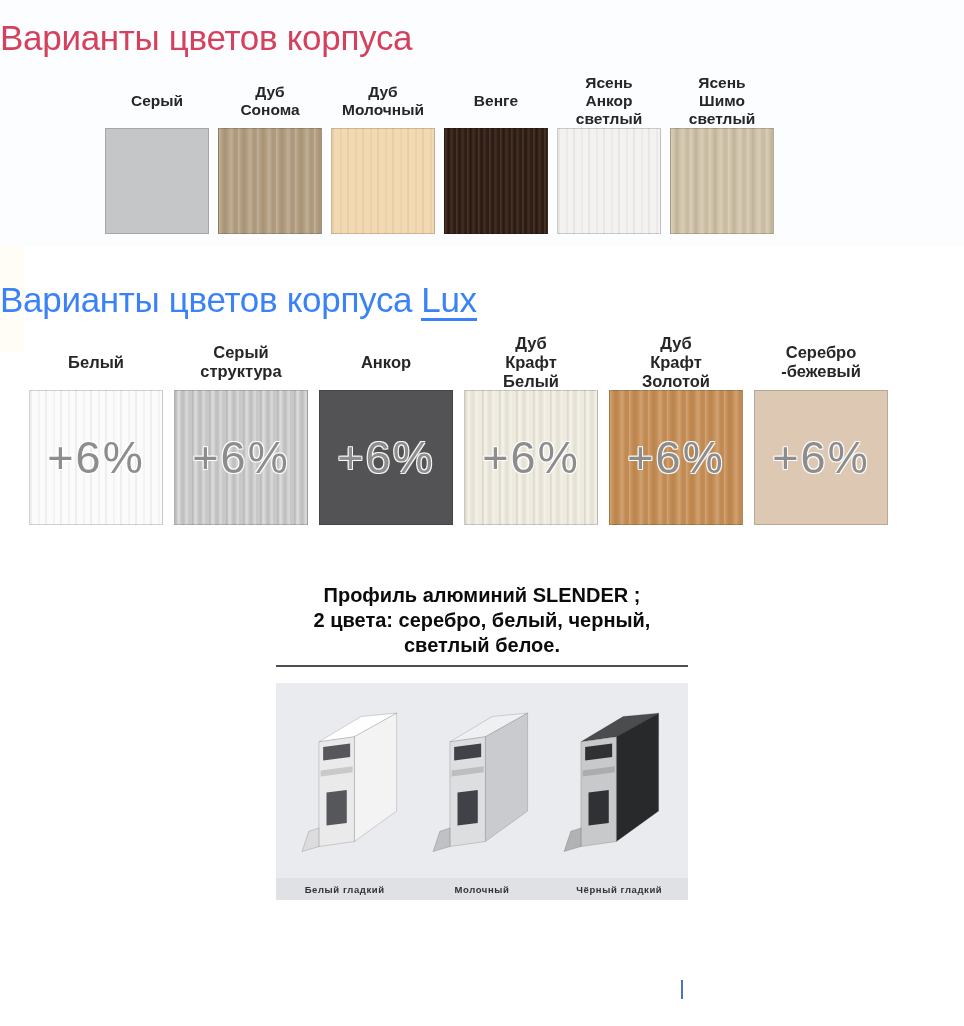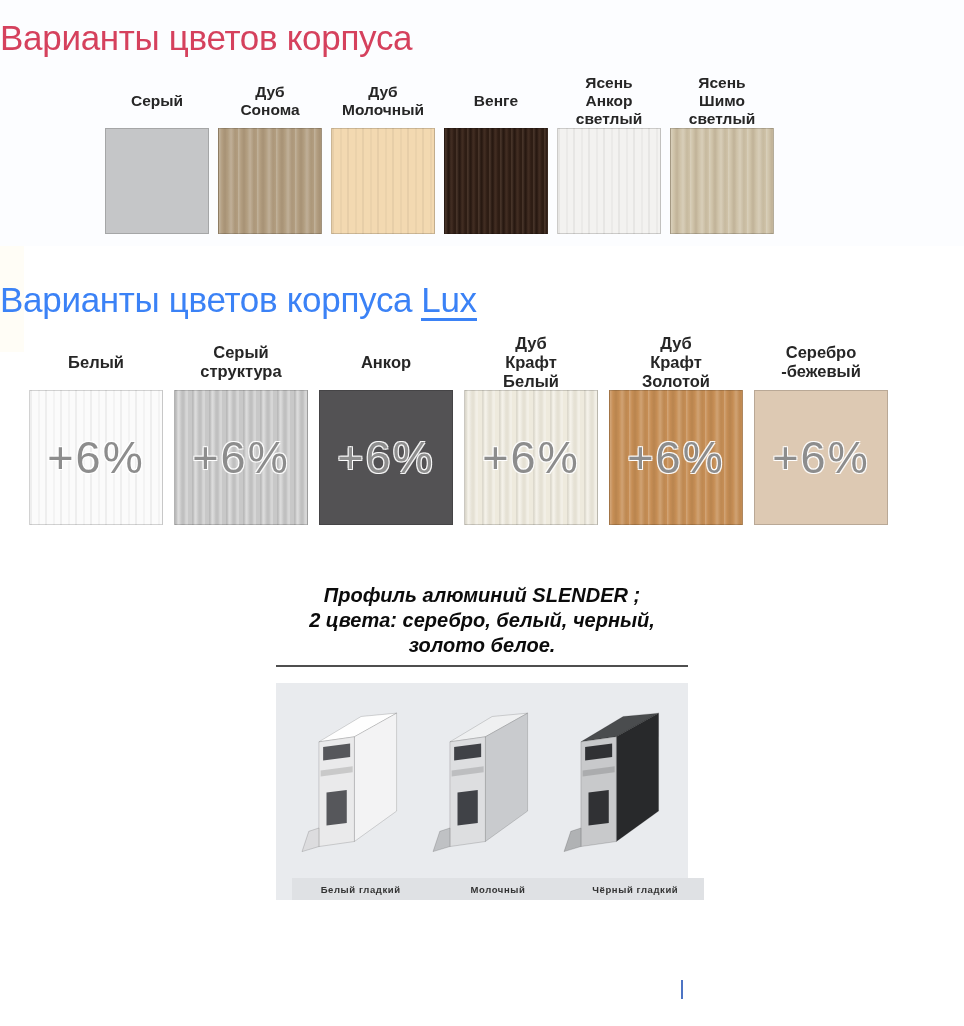--- a/index.html
+++ b/index.html
@@ -52,32 +52,32 @@
       rgba(0,0,0,0.03) 8px 10px, rgba(255,255,255,0) 10px 15px); }
   .tex-dark { background-image:repeating-linear-gradient(90deg,
       rgba(255,255,255,0.07) 0px 1px, rgba(0,0,0,0.28) 3px 4px,
       rgba(255,255,255,0.04) 6px 7px, rgba(0,0,0,0.18) 9px 11px); }
   .tex-struct { background-image:repeating-linear-gradient(90deg,
       rgba(0,0,0,0.07) 0px 1px, rgba(255,255,255,0.35) 3px 4px,
       rgba(0,0,0,0.04) 7px 9px, rgba(255,255,255,0.25) 11px 13px, rgba(0,0,0,0) 13px 17px); }
   .tex-flat { }
 
   .section-profile { margin-top:58px; }
-  .profile-caption { text-align:center; font-weight:700; font-style:italic; font-size:20px; line-height:25px; color:#0b0b0b; }
+  .profile-caption { text-align:center; font-weight:700; font-size:20px; line-height:25px; color:#0b0b0b; }
   .divider { width:412px; margin:7px auto 0; border-top:2px solid #4f4f4f; }
   .profile-panel {
     position:relative; width:412px; height:217px; margin:16px auto 0;
     background:#e9ebee; display:flex; justify-content:space-between; padding:20px 10px 0 10px;
   }
   .profile-figure { width:131px; display:flex; flex-direction:column; align-items:center; position:relative; z-index:1; }
   .profile-figure svg { width:116px; height:152px; }
   .pr-outline { stroke:rgba(0,0,0,0.18); stroke-width:1; }
   .pr-groove { fill:rgba(0,0,0,0.14); }
   .panel-strip {
-    position:absolute; left:16px; bottom:0; width:100%; height:22px;
+    position:absolute; left:0; bottom:0; width:100%; height:22px;
     background:#dfe1e4; display:flex; z-index:0;
   }
   .strip-label {
     flex:1; display:flex; align-items:center; justify-content:center;
     font-size:9.5px; font-weight:700; letter-spacing:0.6px; color:#333;
   }
   .profile-label-slot { height:20px; display:flex; align-items:center; justify-content:center; }
   .caret { position:absolute; width:2px; height:19px; left:681px; top:980px; }
 </style>
 </head>
@@ -172,21 +172,21 @@
         <span class="plus">+6%</span>
       </div>
     </div>
   </div>
 </div>
 
 <div class="section-profile">
   <div class="profile-caption">
     <div>Профиль алюминий SLENDER ;</div>
     <div>2 цвета: серебро, белый, черный,</div>
-    <div>золото белое.</div>
+    <div>светлый белое.</div>
   </div>
   <div class="divider"></div>
 
   <div class="profile-panel" style="background-color: rgb(233, 235, 238);">
     <div class="panel-strip" style="background-color: rgb(223, 225, 228);">
       <div class="strip-label">Белый гладкий</div>
       <div class="strip-label">Молочный</div>
       <div class="strip-label">Чёрный гладкий</div>
     </div>
 

